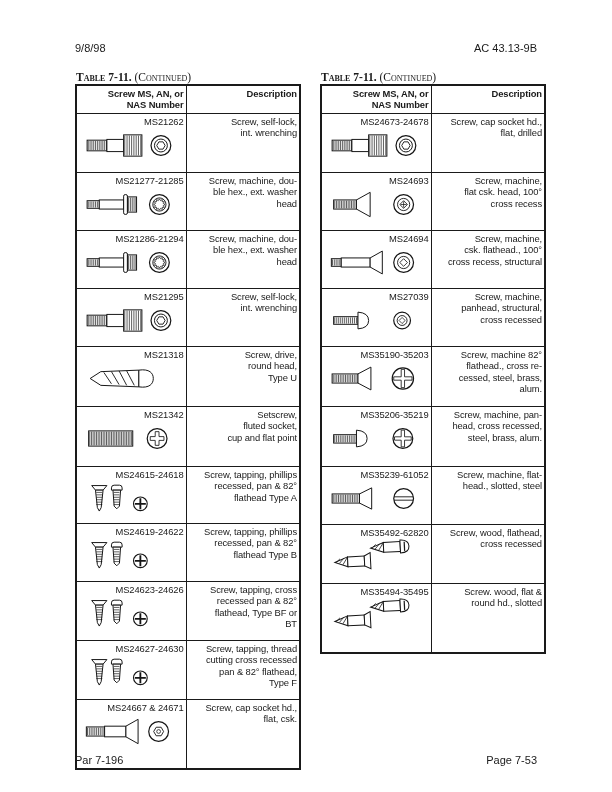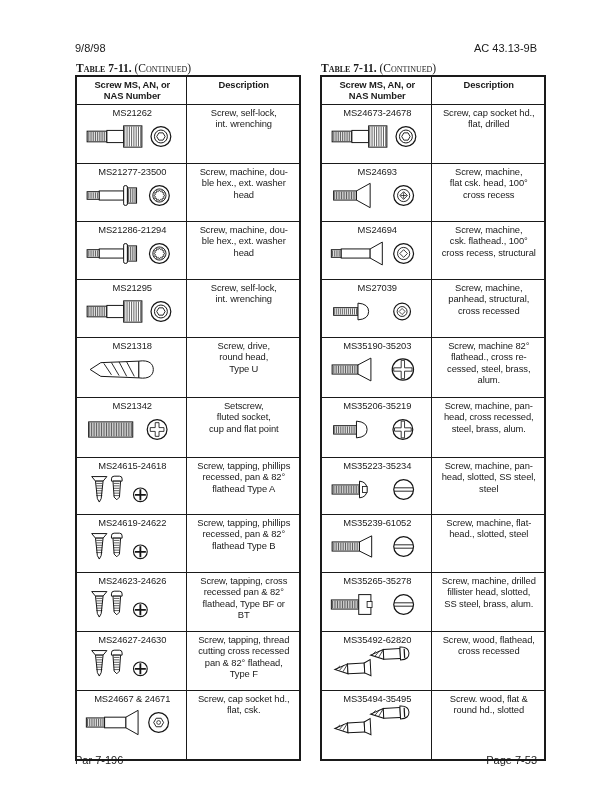--- a/index.html
+++ b/index.html
@@ -6,35 +6,35 @@
   .page{
     position:relative;width:612px;height:792px;background:#ffffff;
     font-family:"Liberation Sans",sans-serif;color:#1a1a1a;overflow:hidden;
   }
   .page-header,.page-footer{
     position:absolute;left:75px;width:462px;display:flex;
     justify-content:space-between;font-size:11px;line-height:12px;
   }
   .page-header{top:42px;}
   .page-footer{top:754px;}
-  .tables{position:absolute;left:75px;top:62px;display:flex;gap:19px;}
+  .tables{position:absolute;left:75px;top:71px;display:flex;gap:19px;}
   .tbl-block{width:226px;}
   .tbl-caption{
     font-family:"Liberation Serif",serif;font-size:11.5px;line-height:12px;
     font-variant:small-caps;margin:0 0 1px 1px;white-space:nowrap;
   }
   .tbl-caption .cap-bold{font-weight:bold;}
   table.screw-table{
     border-collapse:collapse;width:226px;table-layout:fixed;
     border:2px solid #1a1a1a;background:#fff;
   }
   table.screw-table col.c1{width:110px;}
   table.screw-table col.c2{width:114px;}
   .screw-table th,.screw-table td{
-    border:1px solid #1a1a1a;vertical-align:top;text-align:center;
+    border:1px solid #1a1a1a;vertical-align:top;text-align:right;
     padding:2px 2px 2px 4px;font-size:9.4px;line-height:11.4px;
     letter-spacing:-0.1px;overflow:hidden;
   }
   .screw-table th{font-weight:bold;height:23px;}
   .num{display:block;white-space:nowrap;}
   .icon-wrap{display:flex;justify-content:center;margin-top:1px;}
   .icon-wrap svg{display:block;}
   td.desc{white-space:pre-line;}
 </style>
 </head>
@@ -82,21 +82,21 @@
                     <circle cx="103" cy="23" r="8.5" fill="#fff" stroke="#151515" stroke-width="1.3"></circle>
                     <polygon points="108.5,23.0 105.8,27.8 100.3,27.8 97.5,23.0 100.3,18.2 105.8,18.2" fill="#fff" stroke="#151515" stroke-width="1.2"></polygon>
                   </svg>
                 </span>
               </td>
               <td class="desc">Screw, self-lock,
 int. wrenching</td>
             </tr>
             <tr>
               <td style="height: 53px;">
-                <span class="num">MS21277-23500</span>
+                <span class="num">MS21277-21285</span>
                 <span class="icon-wrap">
                   <svg viewBox="0 0 130 46" width="100" height="35">
                     <rect x="6" y="18" width="16" height="10" rx="0" fill="#fff" stroke="#151515" stroke-width="1.3"></rect>
                     <path d="M7.5 19V27M9.9 19V27M12.3 19V27M14.7 19V27M17.1 19V27M19.5 19V27" fill="none" stroke="#151515" stroke-width="0.9"></path>
                     <rect x="22" y="17" width="32" height="12" rx="0" fill="#fff" stroke="#151515" stroke-width="1.3"></rect>
                     <rect x="54" y="10" width="5" height="26" rx="2" fill="#fff" stroke="#151515" stroke-width="1.3"></rect>
                     <rect x="59" y="13" width="12" height="20" rx="0" fill="#fff" stroke="#151515" stroke-width="1.3"></rect>
                     <path d="M60.5 14V32M62.9 14V32M65.3 14V32M67.7 14V32M70.1 14V32" fill="none" stroke="#151515" stroke-width="0.9"></path>
                     <circle cx="101" cy="23" r="13" fill="#fff" stroke="#151515" stroke-width="1.6"></circle>
                     <circle cx="101" cy="23" r="8.7" fill="#fff" stroke="#151515" stroke-width="1.2"></circle>
@@ -406,70 +406,34 @@
                     <circle cx="99" cy="23" r="13" fill="#fff" stroke="#151515" stroke-width="1.6"></circle>
                     <polygon points="96.8,12 101.2,12 101.2,20.8 110,20.8 110,25.2 101.2,25.2 101.2,34 96.8,34 96.8,25.2 88,25.2 88,20.8 96.8,20.8" fill="#fff" stroke="#151515" stroke-width="1.1"></polygon>
                   </svg>
                 </span>
               </td>
               <td class="desc">Screw, machine, pan-
 head, cross recessed,
 steel, brass, alum.</td>
             </tr>
             <tr>
-              <td style="height: 52px;">
-                <span class="num">MS35223-35234</span>
-                <span class="icon-wrap">
-                  <svg viewBox="0 0 130 46" width="100" height="35">
-                    <rect x="6" y="17" width="36" height="12" rx="0" fill="#fff" stroke="#151515" stroke-width="1.3"></rect>
-                    <path d="M7.5 18V28M9.7 18V28M11.9 18V28M14.1 18V28M16.3 18V28M18.5 18V28M20.7 18V28M22.9 18V28M25.1 18V28M27.3 18V28M29.5 18V28M31.7 18V28M33.9 18V28M36.1 18V28M38.3 18V28M40.5 18V28" fill="none" stroke="#151515" stroke-width="0.9"></path>
-                    <path d="M42 12 Q52 13 52 23 Q52 33 42 34 Z" fill="#fff" stroke="#151515" stroke-width="1.3"></path>
-                    <rect x="46" y="19" width="6" height="8" rx="0" fill="#fff" stroke="#151515" stroke-width="1.1"></rect>
-                    <circle cx="100" cy="23" r="13" fill="#fff" stroke="#151515" stroke-width="1.6"></circle>
-                    <path d="M87.4 20.8H112.6M87.4 25.2H112.6" fill="none" stroke="#151515" stroke-width="1.2"></path>
-                  </svg>
-                </span>
-              </td>
-              <td class="desc">Screw, machine, pan-
-head, slotted, SS steel,
-steel</td>
-            </tr>
-            <tr>
               <td style="height: 53px;">
                 <span class="num">MS35239-61052</span>
                 <span class="icon-wrap">
                   <svg viewBox="0 0 130 46" width="100" height="35">
                     <rect x="6" y="17" width="36" height="12" rx="0" fill="#fff" stroke="#151515" stroke-width="1.3"></rect>
                     <path d="M7.5 18V28M9.8 18V28M12.1 18V28M14.4 18V28M16.7 18V28M19.0 18V28M21.3 18V28M23.6 18V28M25.9 18V28M28.2 18V28M30.5 18V28M32.8 18V28M35.1 18V28M37.4 18V28M39.7 18V28" fill="none" stroke="#151515" stroke-width="0.9"></path>
                     <polygon points="42,17 58,9 58,37 42,29" fill="#fff" stroke="#151515" stroke-width="1.3"></polygon>
                     <circle cx="100" cy="23" r="13" fill="#fff" stroke="#151515" stroke-width="1.6"></circle>
                     <path d="M87.4 20.8H112.6M87.4 25.2H112.6" fill="none" stroke="#151515" stroke-width="1.2"></path>
                   </svg>
                 </span>
               </td>
               <td class="desc">Screw, machine, flat-
 head., slotted, steel</td>
-            </tr>
-            <tr>
-              <td style="height: 54px;">
-                <span class="num">MS35265-35278</span>
-                <span class="icon-wrap">
-                  <svg viewBox="0 0 130 46" width="100" height="35">
-                    <rect x="5" y="17" width="36" height="12" rx="0" fill="#fff" stroke="#151515" stroke-width="1.3"></rect>
-                    <path d="M6.5 18V28M8.7 18V28M10.9 18V28M13.1 18V28M15.3 18V28M17.5 18V28M19.7 18V28M21.9 18V28M24.1 18V28M26.3 18V28M28.5 18V28M30.7 18V28M32.9 18V28M35.1 18V28M37.3 18V28M39.5 18V28" fill="none" stroke="#151515" stroke-width="0.9"></path>
-                    <rect x="41" y="10" width="16" height="26" rx="0" fill="#fff" stroke="#151515" stroke-width="1.3"></rect>
-                    <rect x="52" y="19" width="6.5" height="8" rx="0" fill="#fff" stroke="#151515" stroke-width="1.1"></rect>
-                    <circle cx="100" cy="23" r="13" fill="#fff" stroke="#151515" stroke-width="1.6"></circle>
-                    <path d="M87.4 20.8H112.6M87.4 25.2H112.6" fill="none" stroke="#151515" stroke-width="1.2"></path>
-                  </svg>
-                </span>
-              </td>
-              <td class="desc">Screw, machine, drilled
-fillister head, slotted,
-SS steel, brass, alum.</td>
             </tr>
             <tr>
               <td style="height: 54px;">
                 <span class="num">MS35492-62820</span>
                 <span class="icon-wrap">
                   <svg viewBox="0 0 130 46" width="100" height="35">
                     <g transform="translate(55 1) rotate(-3)">
                       <polygon points="1,11 18,4.5 18,17.5" fill="#fff" stroke="#151515" stroke-width="1.3"></polygon>
                       <path d="M3.5 10.5L8 6.5M7 12.5L13 6M11.5 14.5L17.5 5.5" fill="none" stroke="#151515" stroke-width="1"></path>
                       <rect x="18" y="4.5" width="22" height="13" rx="0" fill="#fff" stroke="#151515" stroke-width="1.3"></rect>

